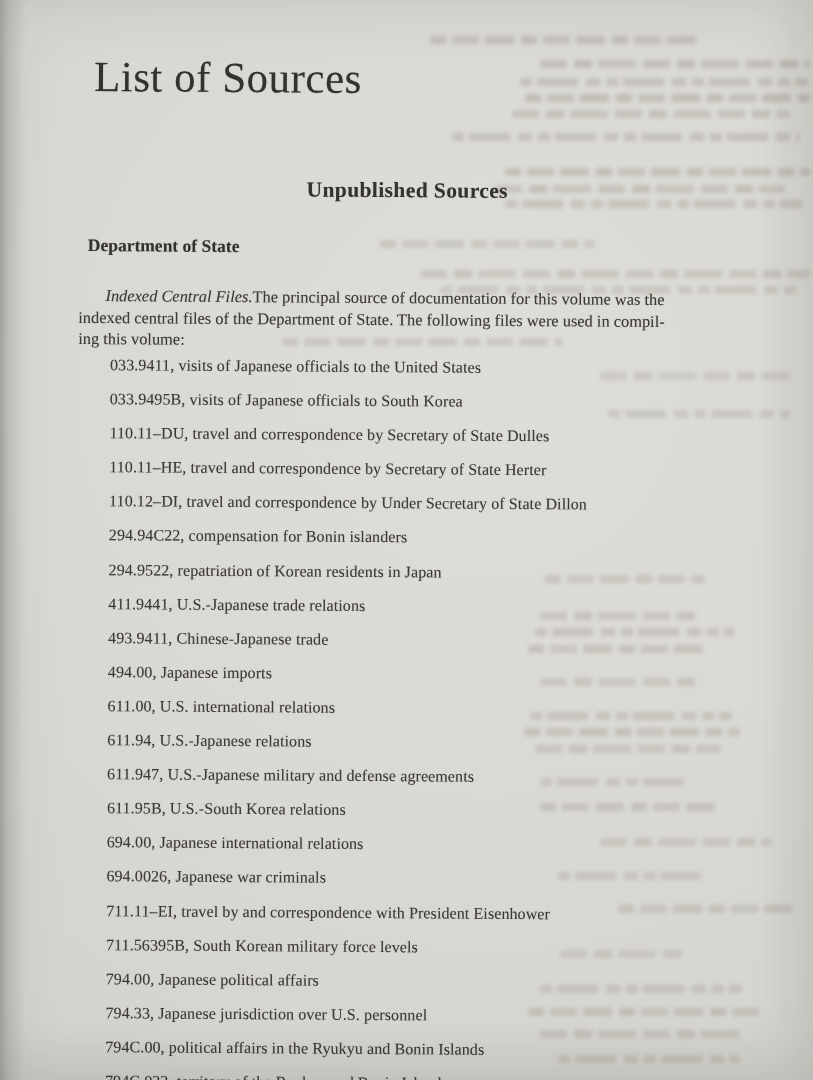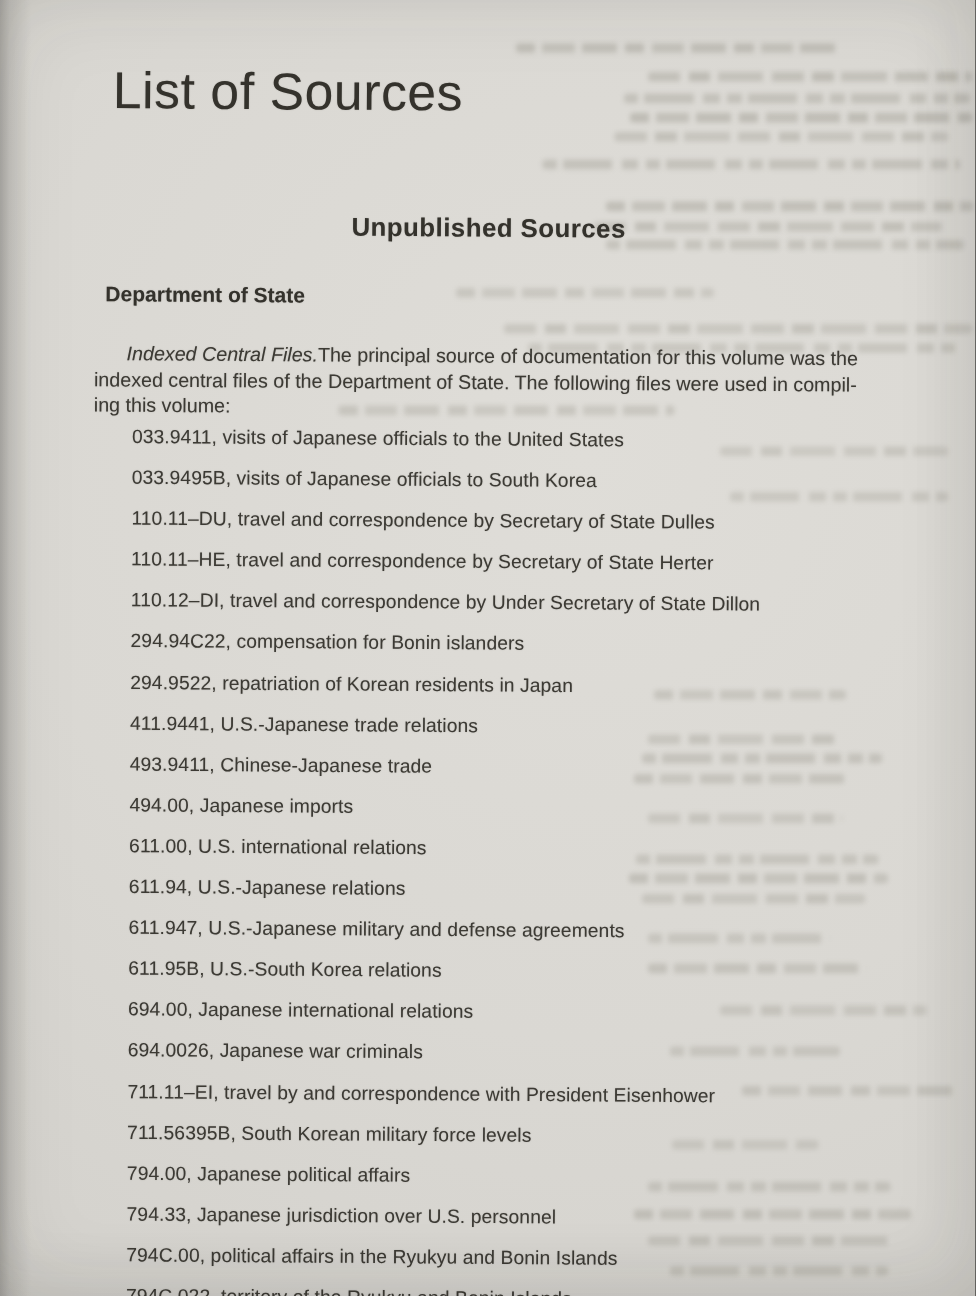--- a/index.html
+++ b/index.html
@@ -2,21 +2,21 @@
 <html><head>
 <meta charset="utf-8">
 <style>
   html,body{margin:0;padding:0;background:#2a2a28;}
   .photo{
     position:relative;
     width:813px;height:1080px;
     overflow:hidden;
     background:
       radial-gradient(130% 100% at 60% 35%, #dfddd8 0%, #dad8d3 45%, #d3d1cc 82%, #cbc9c4 100%);
-    font-family:Liberation Sans, sans-serif;
+    font-family:Liberation Serif, serif;
     color:#3c3a34;
   }
   
   .edge-left{
     position:absolute;left:0;top:0;bottom:0;width:26px;
     background:linear-gradient(90deg, rgba(74,72,68,.30) 0, rgba(74,72,68,.14) 8px, rgba(74,72,68,0) 26px);
     pointer-events:none;
   }
   .vignette{
     position:absolute;inset:0;

